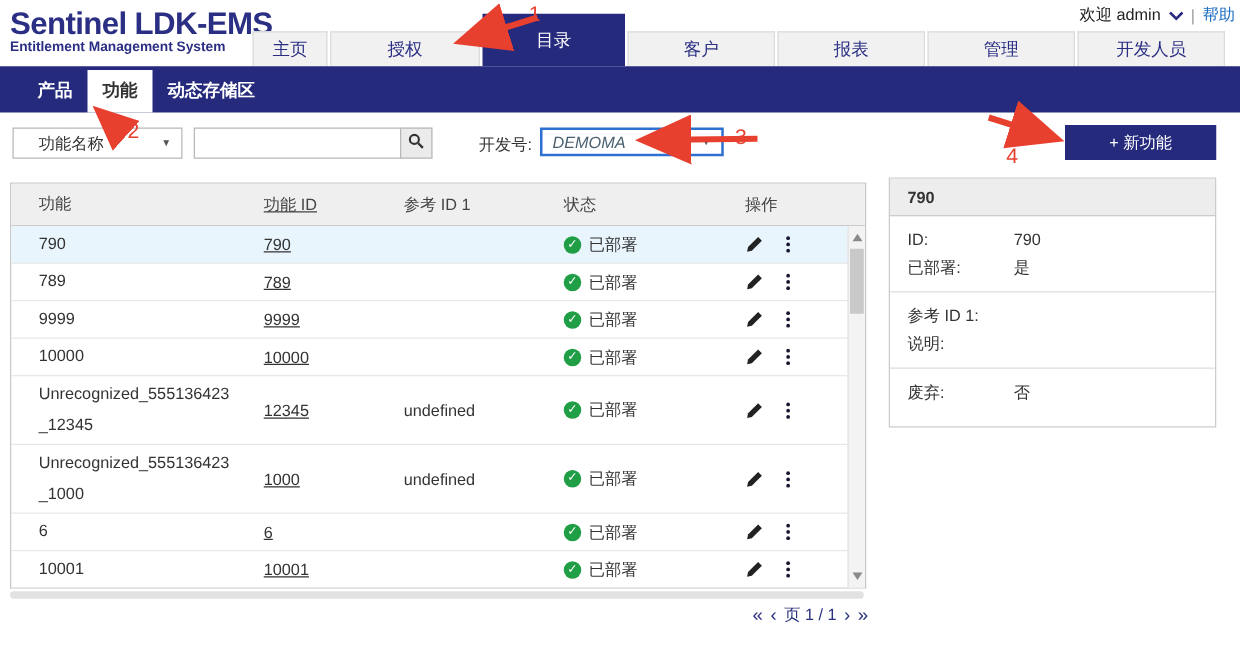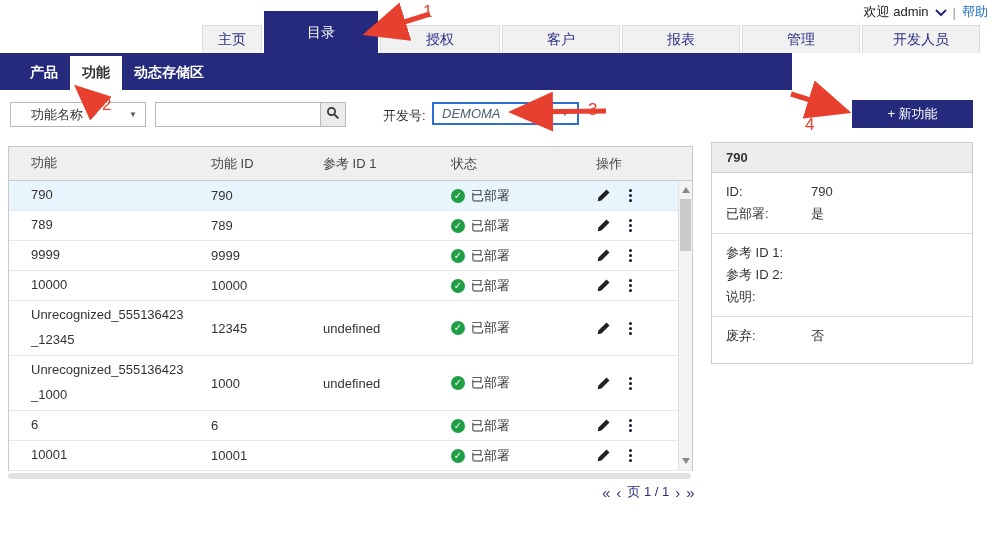--- a/index.html
+++ b/index.html
@@ -22,21 +22,21 @@
   .tabs { position:absolute; left:200px; bottom:0; display:flex; align-items:flex-end; }
   .tab {
     height:28px; line-height:27px; text-align:center; background:#f1f1f1;
     border:1px solid #dcdcdc; border-bottom:none; color:#2b2f84; font-size:14px;
     margin-left:2px; cursor:pointer;
   }
   .tab.w60 { width:60px; } .tab.w114 { width:114px; } .tab.w120 { width:120px; } .tab.w118 { width:118px; }
   .tab.active { height:42px; line-height:42px; background:#252a7d; color:#fff; border:none; }
 
   
-  .subnav { position:absolute; left:0; top:53px; width:792px; height:37px; background:#252a7d; display:flex; align-items:flex-end; padding-left:18px; }
+  .subnav { position:absolute; left:0; top:53px; width:992px; height:37px; background:#252a7d; display:flex; align-items:flex-end; padding-left:18px; }
   .subnav-item { color:#fff; font-size:14px; font-weight:bold; padding:8px 12px; cursor:pointer; }
   .subnav-item.active { background:#fff; color:#333; margin-top:5px; }
 
   
   .filterbar { position:absolute; left:0; top:100px; width:992px; height:30px; }
   .sel-box {
     position:absolute; height:25px; border:1px solid #b8b8b8; background:#fff;
     display:flex; align-items:center; padding:0 8px; color:#333; cursor:pointer;
   }
   .sel-box .caret { margin-left:auto; font-size:8px; color:#555; }
@@ -50,21 +50,21 @@
     border:none; font-size:13px; font-family:inherit; cursor:pointer;
   }
 
   
   .table-wrap { position:absolute; left:8px; top:146px; width:685px; height:325px; border:1px solid #c9c9c9; background:#fff; }
   .trow { display:flex; align-items:center; border-bottom:1px solid #e8e8e8; height:30px; }
   .trow.head { background:#efefef; border-bottom:1px solid #ccc; height:34px; color:#444; }
   .trow.tall { height:55px; }
   .trow.selected { background:#e9f5fd; }
   .c1 { width:180px; padding-left:22px; word-break:break-all; line-height:1.9; }
-  .c2 { width:112px; padding-left:22px; }
+  .c2 { width:112px; padding-left:22px;text-decoration:underline; }
   .c3 { width:130px; padding-left:22px; }
   .c4 { width:135px; padding-left:20px; display:flex; align-items:center; gap:6px; }
   .c5 { width:110px; padding-left:30px; display:flex; align-items:center; gap:18px; }
   .status-ico {
     width:14px; height:14px; border-radius:50%; background:#1f9e45; color:#fff;
     font-size:10px; line-height:14px; text-align:center; flex:0 0 auto;
   }
   .icon-btn { cursor:pointer; display:flex; align-items:center; }
   .dots { display:flex; flex-direction:column; gap:2px; cursor:pointer; }
   .dots i { width:3px; height:3px; background:#15152e; border-radius:50%; }
@@ -93,34 +93,38 @@
   
   .overlay { position:absolute; left:0; top:0; width:992px; height:534px; pointer-events:none; z-index:50; }
   .anno-num { position:absolute; color:#e8402f; font-size:17px; z-index:51; pointer-events:none; }
 </style>
 </head>
 <body>
 
 <div class="page">
 
   <div class="header">
+    <div class="logo">
+      <div class="logo-title">Sentinel LDK-EMS</div>
+      <div class="logo-sub">Entitlement Management System</div>
+    </div>
     <div class="userbar">
       <span>欢迎 admin</span>
       <span class="chev">
         <svg width="12" height="8" viewBox="0 0 12 8">
             <polyline points="1,1 6,6 11,1" fill="none" stroke="#252a7d" stroke-width="2"></polyline>
           </svg>
       </span>
       <span class="sep">|</span>
       <span class="help">帮助</span>
     </div>
     <div class="tabs">
       <div class="tab w60">主页</div>
+      <div class="tab w120">授权</div>
       <div class="tab w114 active">目录</div>
-      <div class="tab w120">授权</div>
       <div class="tab w118">客户</div>
       <div class="tab w118">报表</div>
       <div class="tab w118">管理</div>
       <div class="tab w118">开发人员</div>
     </div>
   </div>
 
   <div class="subnav">
     <div class="subnav-item">产品</div>
     <div class="subnav-item active">功能</div>
@@ -358,24 +362,20 @@
           <span>790</span>
         </div>
       <div class="prow">
           <span class="plabel">已部署:</span>
           <span>是</span>
         </div>
     </div>
     <div class="panel-sec">
       <div class="prow">
           <span class="plabel">参考 ID 1:</span>
-          <span></span>
-        </div>
-      <div class="prow">
-          <span class="plabel">参考 ID 2:</span>
           <span></span>
         </div>
       <div class="prow">
           <span class="plabel">说明:</span>
           <span></span>
         </div>
     </div>
     <div class="panel-sec last">
       <div class="prow">
           <span class="plabel">废弃:</span>

